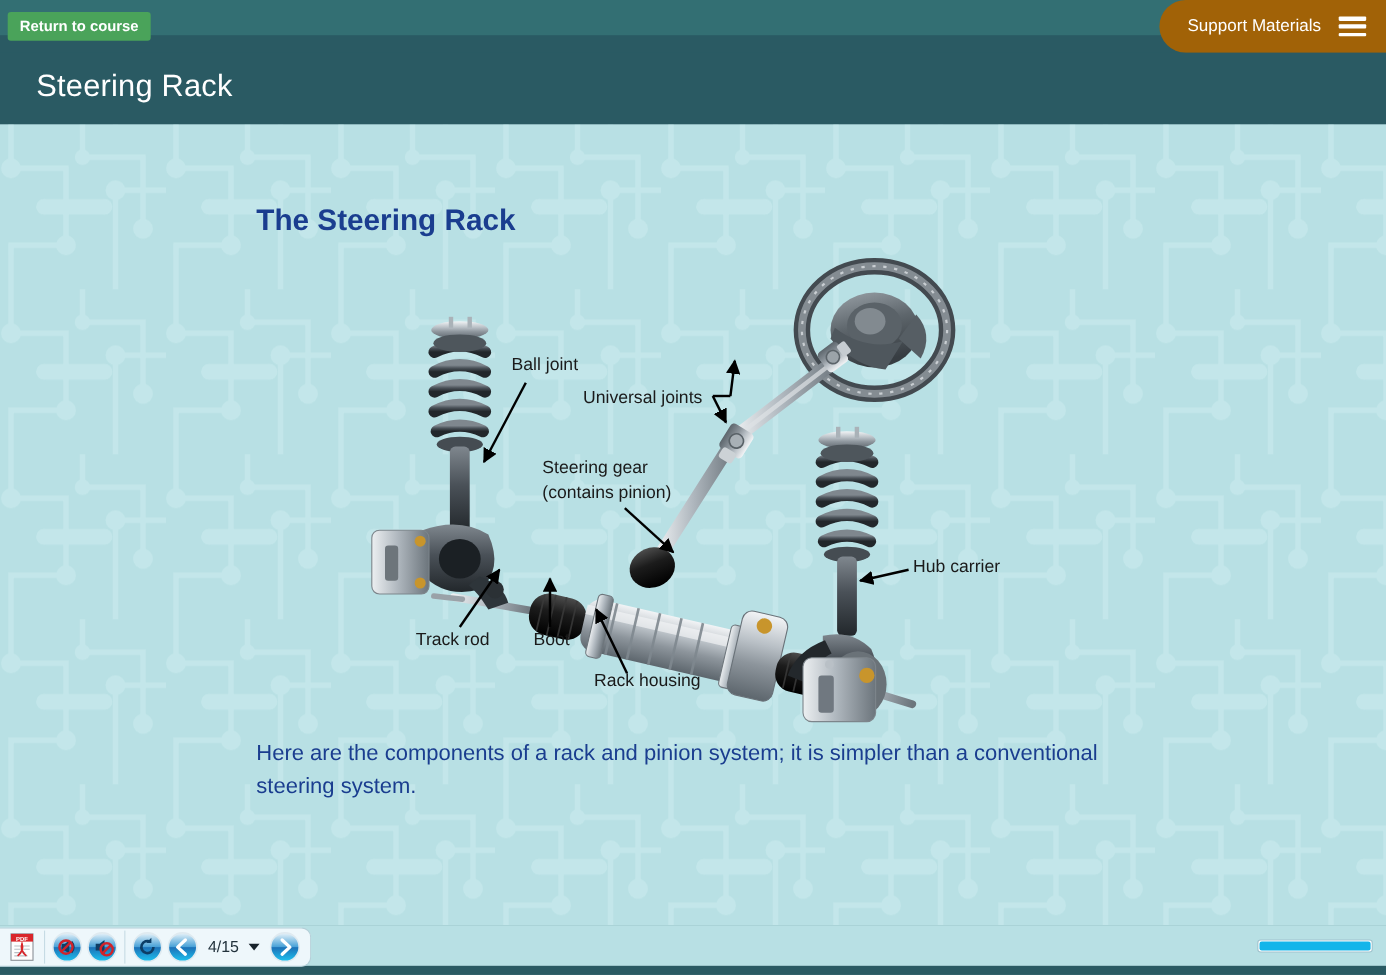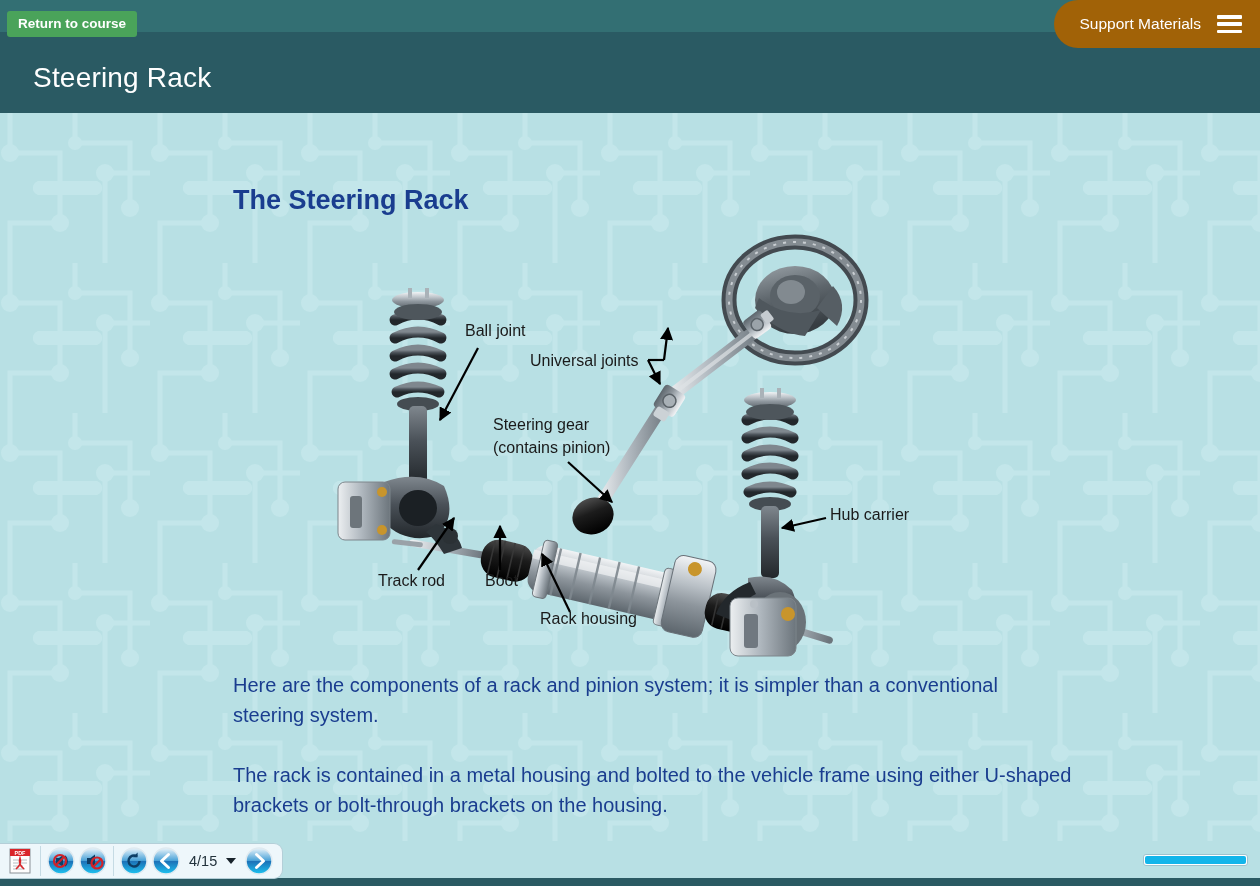--- a/index.html
+++ b/index.html
@@ -455,21 +455,20 @@
         <text x="500" y="312">Hub carrier</text>
         <text x="48" y="378">Track rod</text>
         <text x="155" y="378">Boot</text>
         <text x="210" y="416">Rack housing</text>
       </g>
     </svg>
   </div>
 
   <div class="body-copy">
     <p>Here are the components of a rack and pinion system; it is simpler than a conventional steering system.</p>
-    <p>The rack is contained in a metal housing and bolted to the vehicle frame using either U-shaped brackets or bolt-through brackets on the housing.</p>
   </div>
 
   <div class="next-link">Next &gt;</div>
 </div>
 
 <div class="footer">
   <div class="footer-strip"></div>
 
   <div class="toolbar">
 

